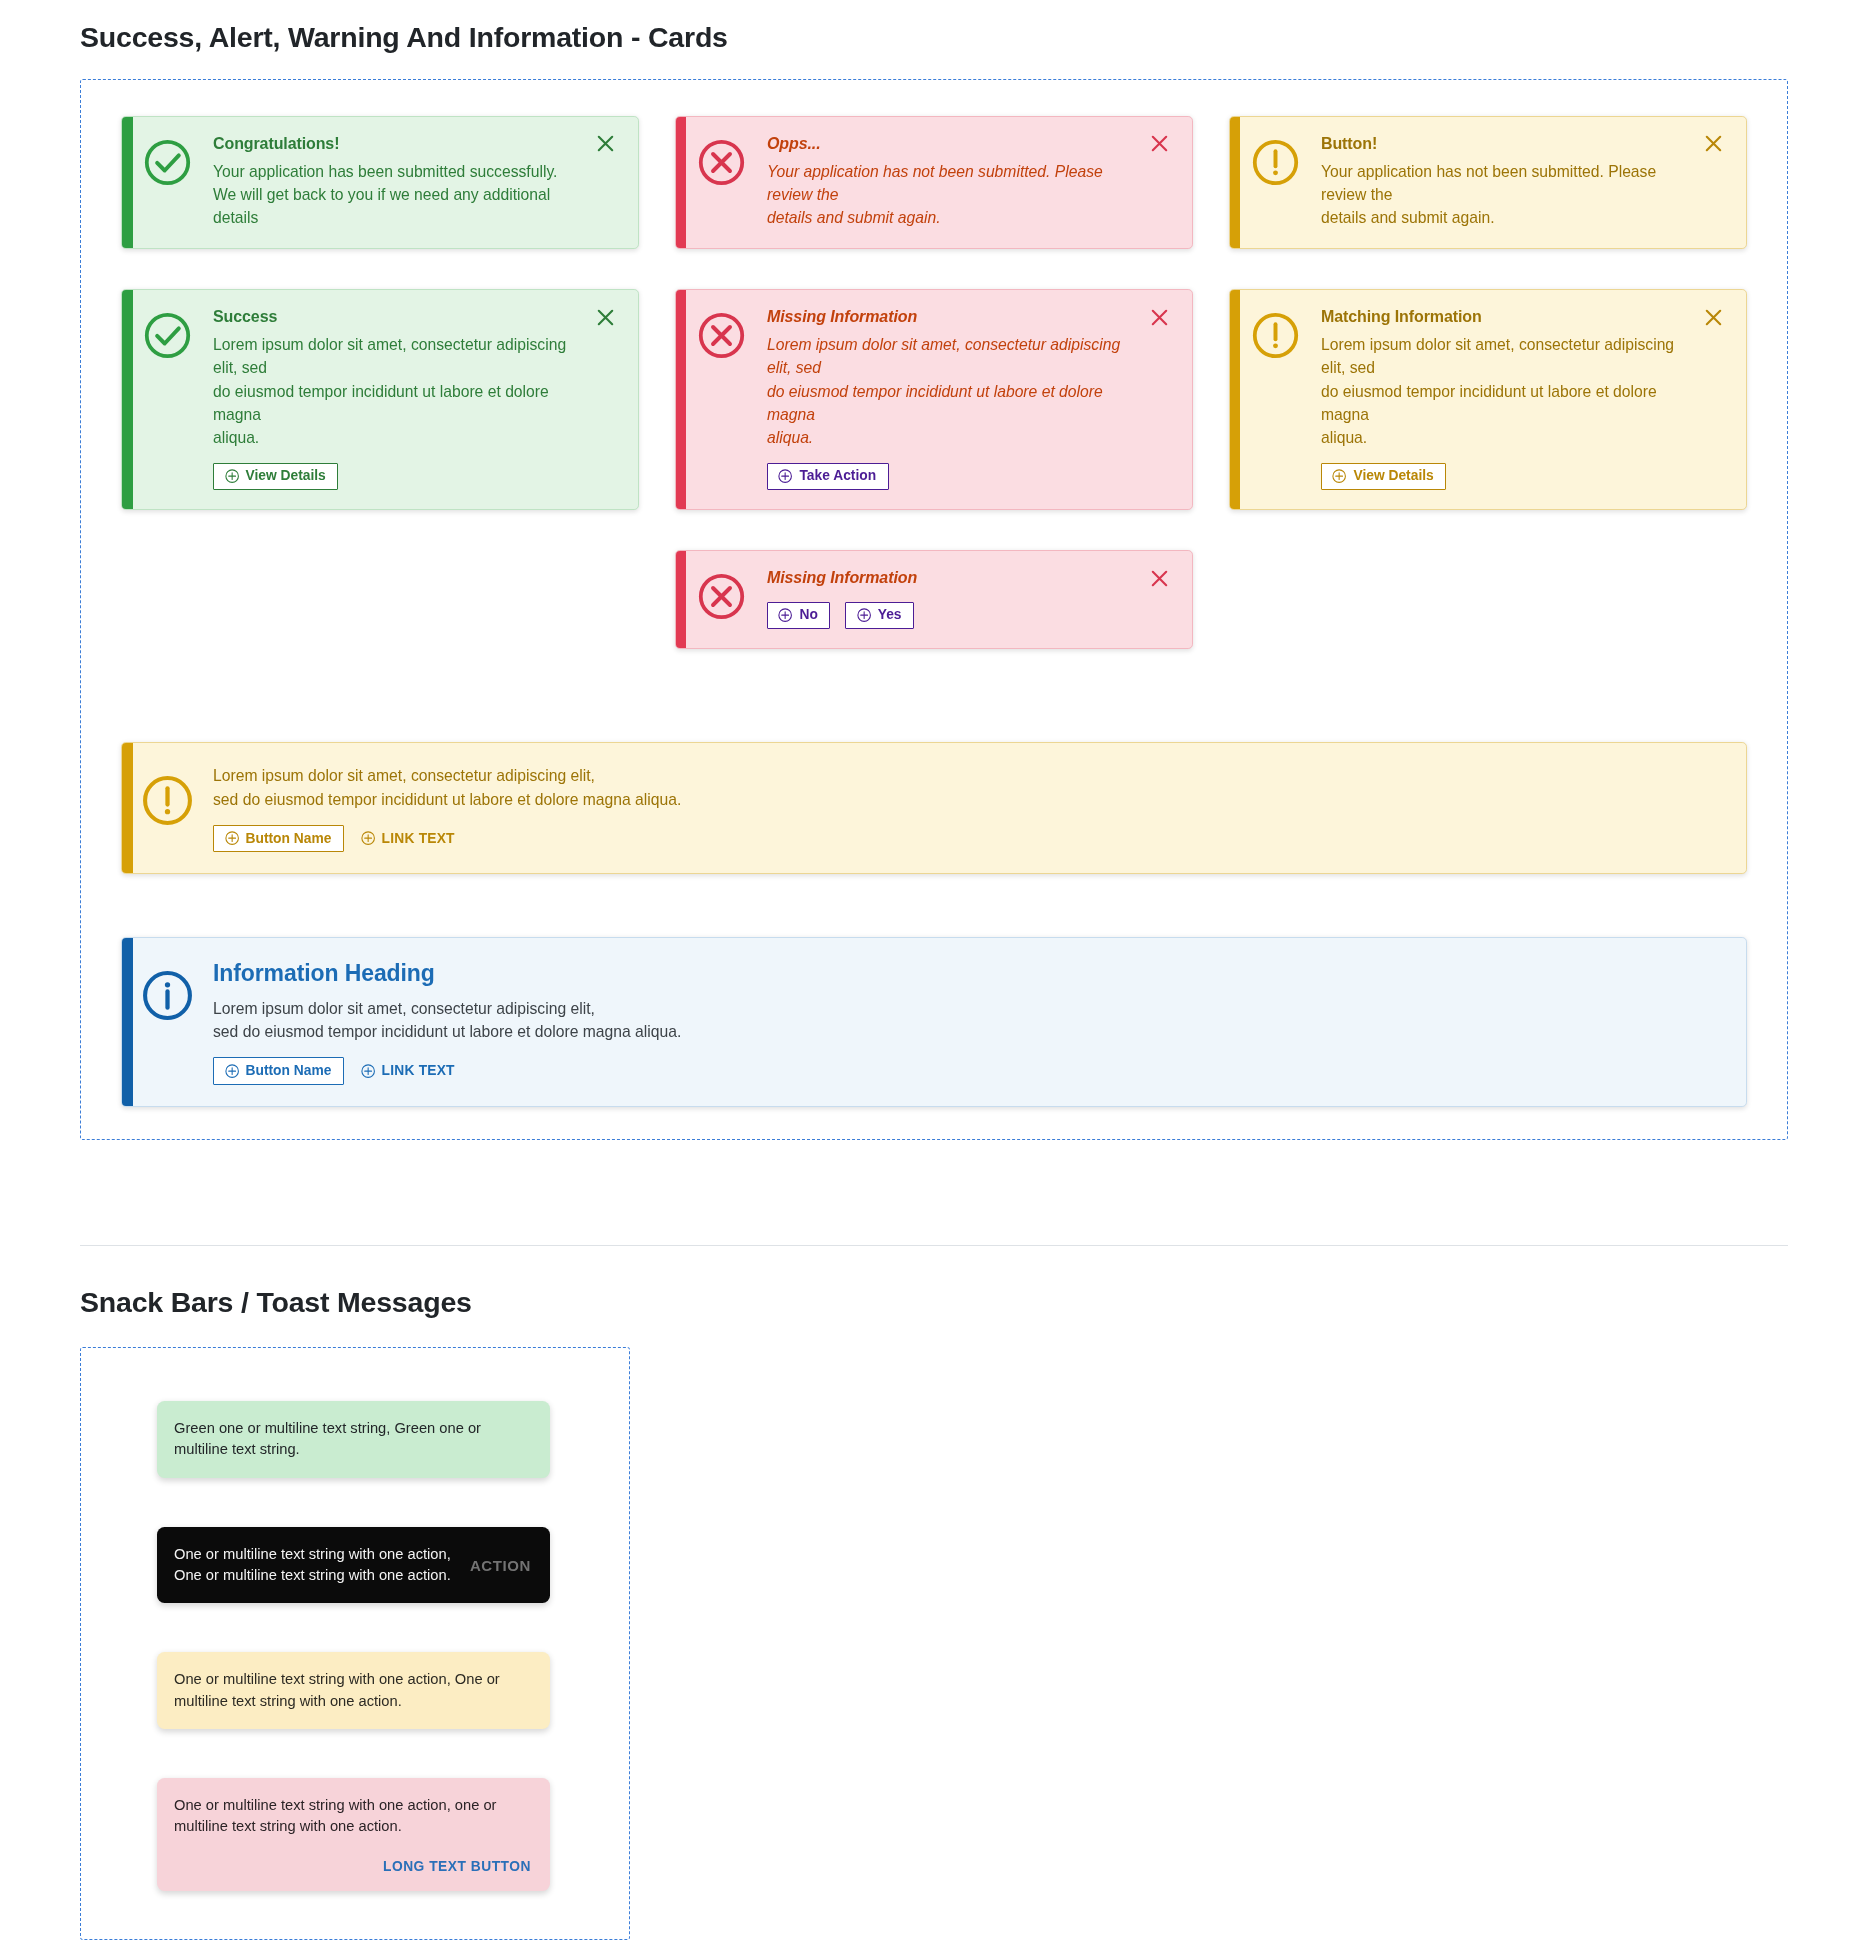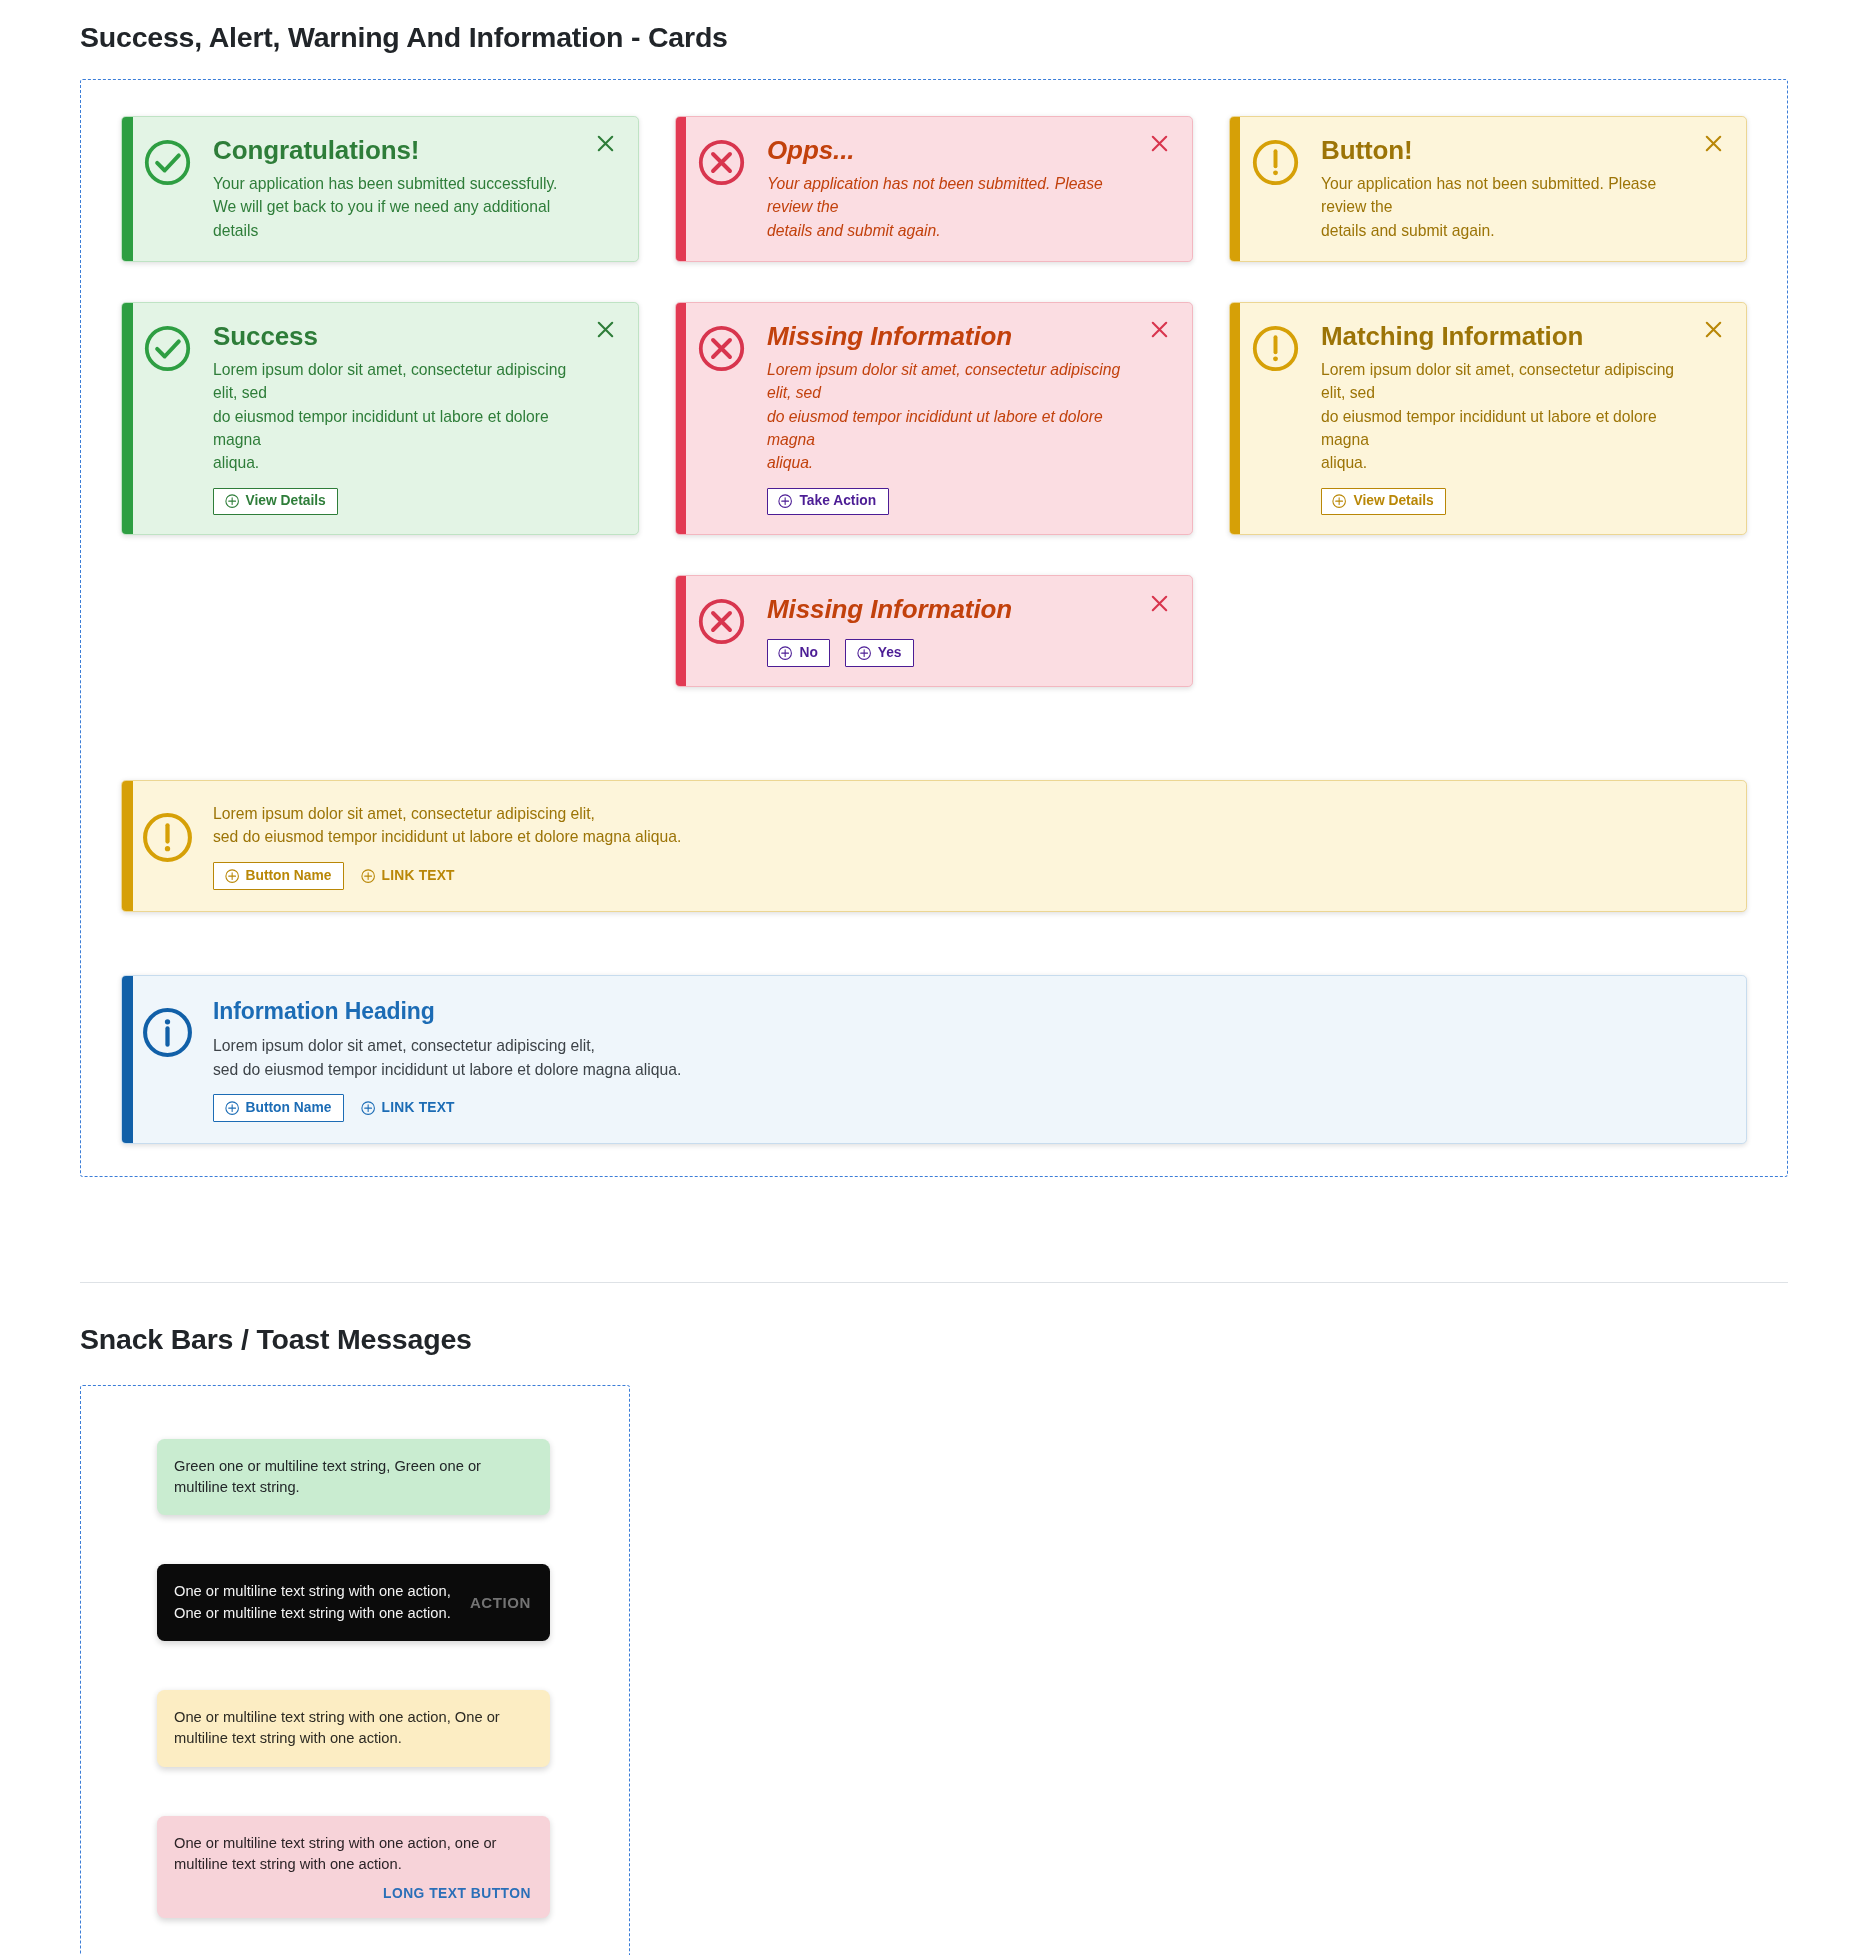--- a/index.html
+++ b/index.html
@@ -96,21 +96,21 @@
     justify-content: center;
     align-items: center;
     padding-top: 3.8px;
   }
   .alert-card .body {
     flex: 1 1 auto;
     min-width: 0;
     padding-right: 3.8px;
   }
   .alert-title {
-    font-size: 26px;
+    font-size: 16px;
     font-weight: bold;
     line-height: 1.25;
     margin: 0 0 5.7px 0;
     letter-spacing: -0.1px;
   }
   .alert-text {
     font-size: 15.7px;
     line-height: 1.48;
     margin: 0;
   }
@@ -236,21 +236,21 @@
     font-size: 15px;
     font-weight: bold;
     letter-spacing: 0.6px;
     color: #737373;
     cursor: pointer;
     white-space: nowrap;
   }
   .toast-action-row {
     display: flex;
     justify-content: flex-end;
-    margin-top: 11px;
+    margin-top: 21px;
   }
   .toast-action-blue {
     background: none;
     border: none;
     padding: 0;
     font-family: "Liberation Sans", sans-serif;
     font-size: 13.8px;
     font-weight: bold;
     letter-spacing: 0.5px;
     color: #2a6fb8;

